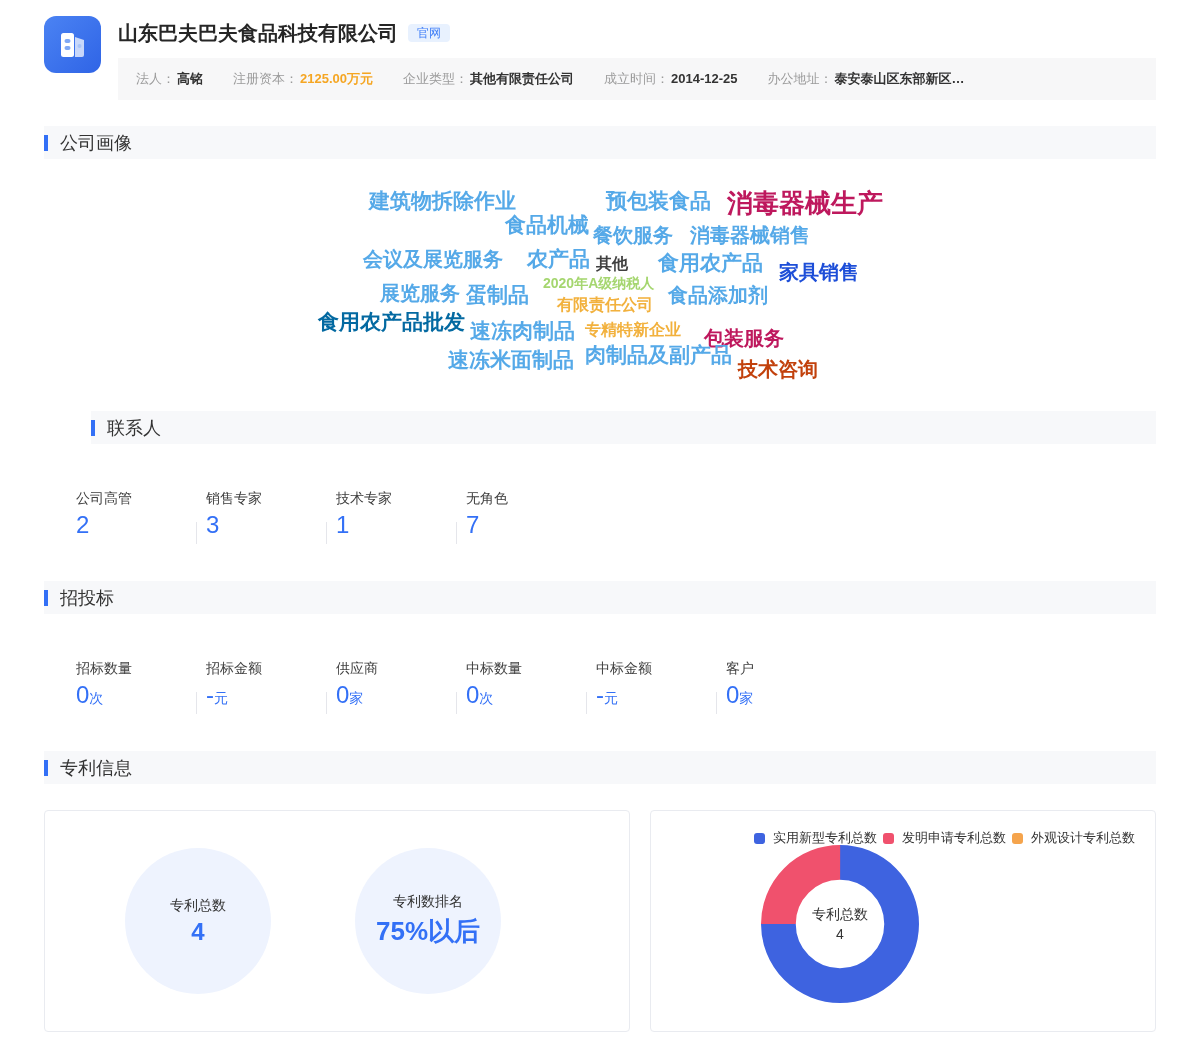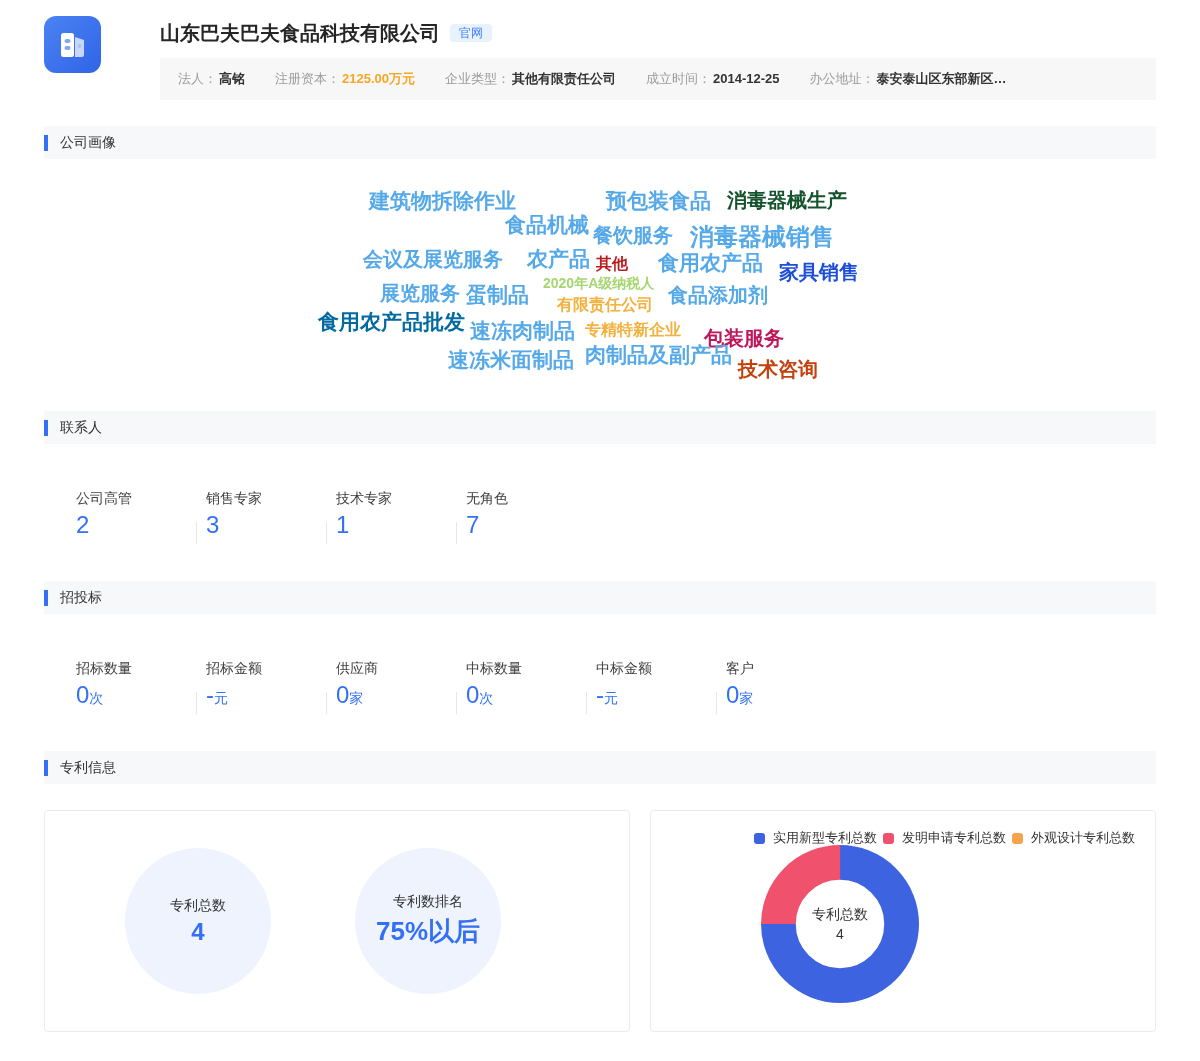--- a/index.html
+++ b/index.html
@@ -1,39 +1,39 @@
 <!DOCTYPE html>
 <html><head>
 <meta charset="utf-8">
 <style>
   * { margin:0; padding:0; box-sizing:border-box; }
   html,body { width:1200px; height:1061px; background:#ffffff; overflow:hidden;
     font-family:"Liberation Sans","DejaVu Sans",sans-serif; color:#333; }
   .page { position:relative; width:1200px; height:1061px; padding:16px 44px 0 44px; }
 
   
-  .header { display:flex;gap:42px; }
+  .header { display:flex; }
   .logo { width:57px; height:57px; border-radius:12px; flex:0 0 57px;
     background:linear-gradient(135deg,#4b83f3,#2f64e6); display:flex; align-items:center; justify-content:center; }
   .header-right { flex:1; margin-left:17px; }
   .name-row { display:flex; align-items:center; height:30px; margin-top:2px; }
   .company-name { font-size:20px; font-weight:700; color:#262626; }
   .site-badge { margin-left:10px; font-size:12px; color:#3F7EF7; background:#E8F1FE;
     padding:3px 9px; border-radius:4px; line-height:1; }
   .info-bar { margin-top:10px; background:#F7F7F8; height:42px; display:flex; align-items:center;
     padding:0 18px; font-size:13px; }
   .info-item { margin-right:30px; white-space:nowrap; }
   .info-item .lbl { color:#9B9B9B; }
   .info-item .val { color:#333; font-weight:700; margin-left:2px; }
   .info-item .val.highlight { color:#F5A623; }
 
   
   .section-bar { margin-top:26px; background:#F7F8FA; height:33px; display:flex; align-items:center; }
   .section-bar::before { content:""; display:block; width:4px; height:16px; background:#3370F6; margin-right:12px; }
-  .section-bar .sec-title { font-size:14px; color:#333; }
+  .section-bar .sec-title { font-size:18px; color:#333; }
 
   
   .wordcloud { position:relative; height:252px; }
   .wc-word { position:absolute; font-weight:700; white-space:nowrap; line-height:1.1; }
 
   
   .stats-row { display:flex; padding:46px 0 0 32px; height:104px; }
   .stat { width:112px; }
   .stat .s-label { font-size:14px; color:#404040; }
   .stat .s-value { margin-top:4px; font-size:24px; color:#3370F6; line-height:26px; }
@@ -90,44 +90,44 @@
         </div>
     </div>
   </div>
 
   <div class="section-bar">
     <span class="sec-title">公司画像</span>
   </div>
   <div class="wordcloud">
       <span class="wc-word" style="left: 325px; top: 30px; font-size: 21px; color: rgb(85, 169, 232);">建筑物拆除作业</span>
       <span class="wc-word" style="left: 562px; top: 30px; font-size: 21px; color: rgb(85, 169, 232);">预包装食品</span>
-      <span class="wc-word" style="left: 683px; top: 30px; font-size: 20px; color: #14532d;">消毒器械生产</span>
+      <span class="wc-word" style="left: 683px; top: 30px; font-size: 26px; color: #be185d;">消毒器械生产</span>
       <span class="wc-word" style="left: 461px; top: 54px; font-size: 21px; color: rgb(85, 169, 232);">食品机械</span>
       <span class="wc-word" style="left: 549px; top: 65px; font-size: 20px; color: rgb(85, 169, 232);">餐饮服务</span>
-      <span class="wc-word" style="left: 646px; top: 65px; font-size: 24px; color: rgb(85, 169, 232);">消毒器械销售</span>
+      <span class="wc-word" style="left: 646px; top: 65px; font-size: 20px; color: rgb(85, 169, 232);">消毒器械销售</span>
       <span class="wc-word" style="left: 319px; top: 89px; font-size: 20px; color: rgb(85, 169, 232);">会议及展览服务</span>
       <span class="wc-word" style="left: 483px; top: 88px; font-size: 21px; color: rgb(85, 169, 232);">农产品</span>
-      <span class="wc-word" style="left: 552px; top: 96px; font-size: 16px; color: #b91c1c;">其他</span>
+      <span class="wc-word" style="left: 552px; top: 96px; font-size: 16px; color: #404040;">其他</span>
       <span class="wc-word" style="left: 614px; top: 92px; font-size: 21px; color: rgb(85, 169, 232);">食用农产品</span>
       <span class="wc-word" style="left: 735px; top: 102px; font-size: 20px; color: #1d4ed8;">家具销售</span>
       <span class="wc-word" style="left: 336px; top: 123px; font-size: 20px; color: rgb(85, 169, 232);">展览服务</span>
       <span class="wc-word" style="left: 422px; top: 124px; font-size: 21px; color: rgb(85, 169, 232);">蛋制品</span>
       <span class="wc-word" style="left: 499px; top: 117px; font-size: 14px; color: rgb(165, 214, 111);">2020年A级纳税人</span>
       <span class="wc-word" style="left: 624px; top: 125px; font-size: 20px; color: rgb(85, 169, 232);">食品添加剂</span>
       <span class="wc-word" style="left: 513px; top: 137px; font-size: 16px; color: rgb(242, 177, 61);">有限责任公司</span>
       <span class="wc-word" style="left: 274px; top: 151px; font-size: 21px; color: #0369a1;">食用农产品批发</span>
       <span class="wc-word" style="left: 426px; top: 160px; font-size: 21px; color: rgb(85, 169, 232);">速冻肉制品</span>
       <span class="wc-word" style="left: 541px; top: 162px; font-size: 16px; color: rgb(242, 177, 61);">专精特新企业</span>
       <span class="wc-word" style="left: 660px; top: 168px; font-size: 20px; color: #be185d;">包装服务</span>
       <span class="wc-word" style="left: 404px; top: 189px; font-size: 21px; color: rgb(85, 169, 232);">速冻米面制品</span>
       <span class="wc-word" style="left: 541px; top: 184px; font-size: 21px; color: rgb(85, 169, 232);">肉制品及副产品</span>
       <span class="wc-word" style="left: 694px; top: 199px; font-size: 20px; color: #c2410c;">技术咨询</span>
     </div>
 
-  <div class="section-bar" style="margin-top:0;">
+  <div class="section-bar" style="margin-top:0;margin-left:47px;">
     <span class="sec-title">联系人</span>
   </div>
   <div class="stats-row" id="contacts-row">
       <div class="stat">
         <div class="s-label">公司高管</div>
                     <div class="s-value"><span>2</span><span class="s-unit"></span></div>
       </div>
       <div class="stat-div"></div>
       <div class="stat">
         <div class="s-label">销售专家</div>

